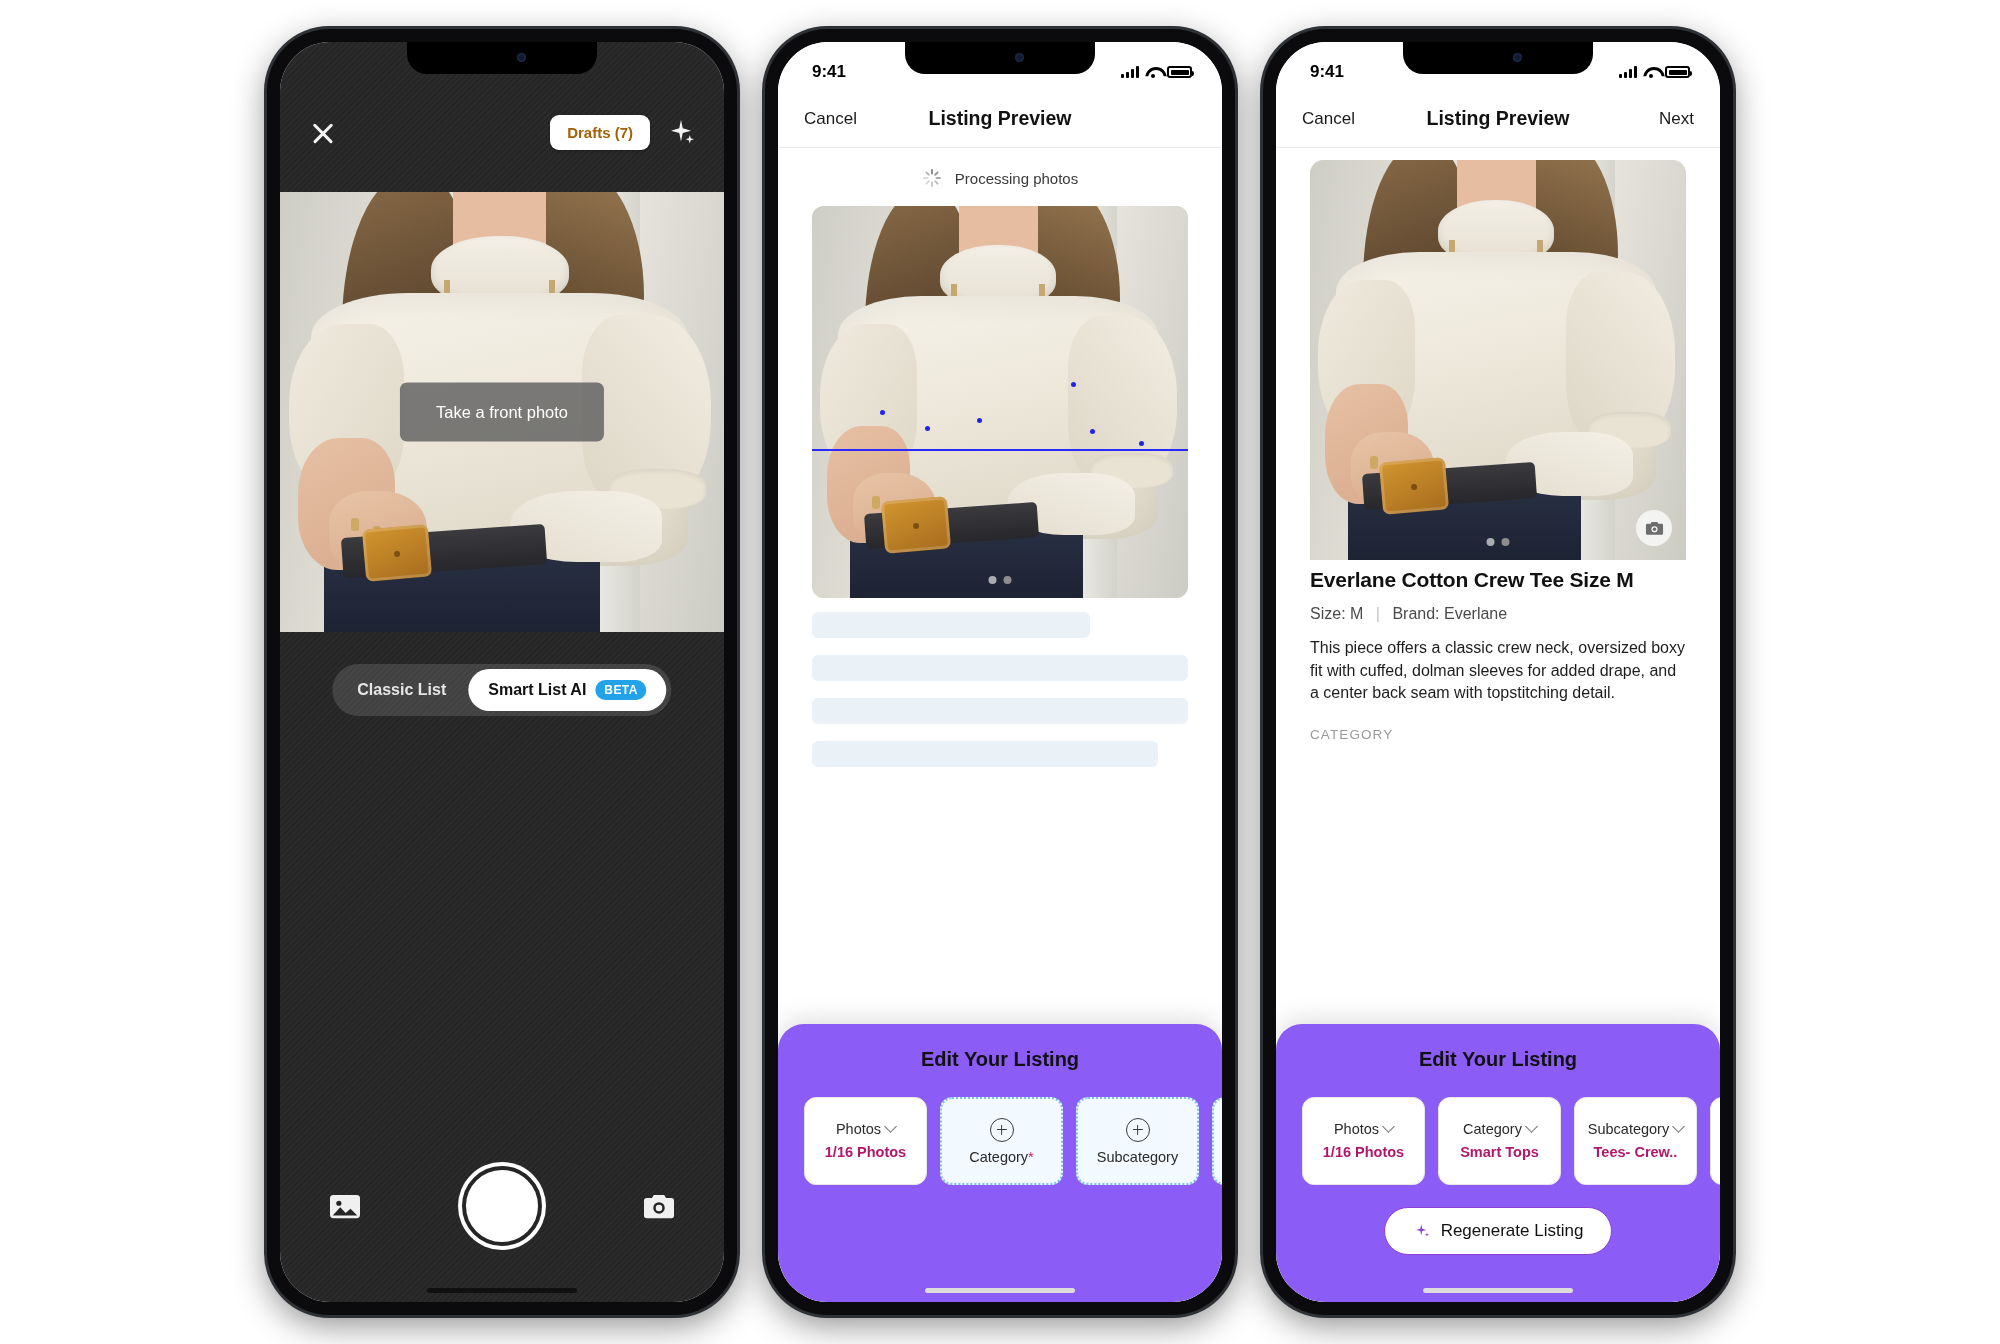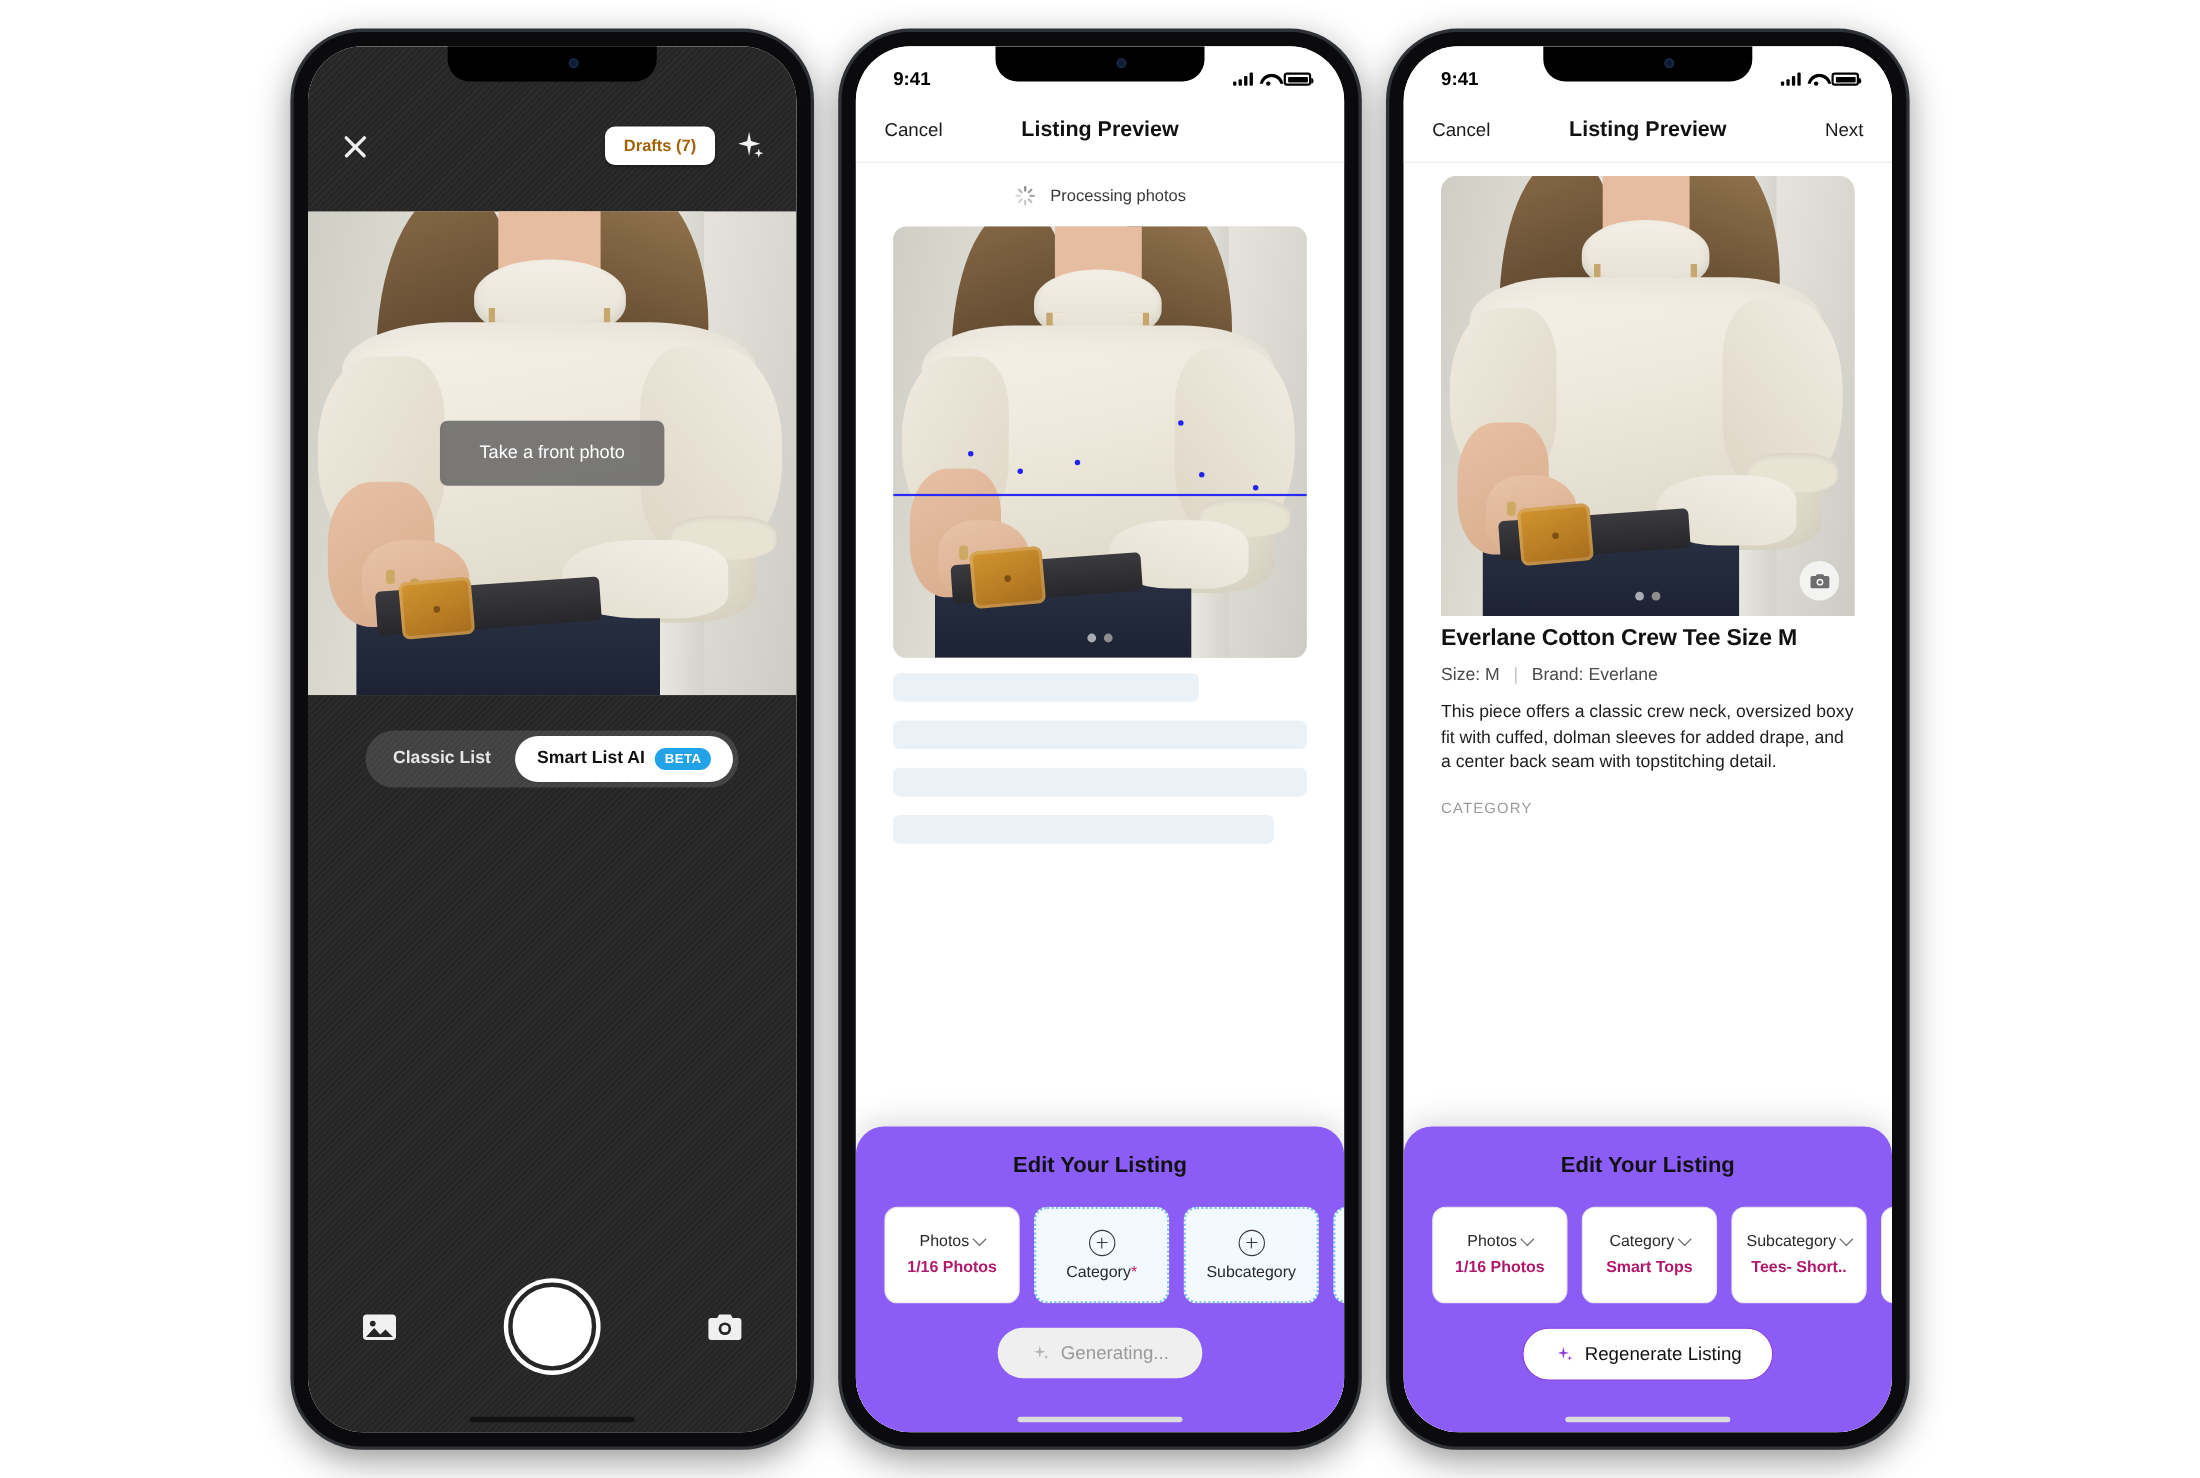--- a/index.html
+++ b/index.html
@@ -498,31 +498,20 @@
               <span class="plus-ic"></span>
               <div class="chip-name">Subcategory</div>
             </div>
 
             <div class="chip pending">
               
               
             </div>
 
           </div>
-          <div class="sheet-cta">
-            <div class="gen-btn">
-              <span class="spark-sm">
-                <svg viewBox="0 0 24 24" fill="#b3b3b3">
-                  <path d="M11 3l1.3 6 5.7 1.6L12.3 12 11 18 9.7 12 4 10.6 9.7 9z"></path>
-                  <path d="M18.6 14l.7 2.2 2.2.7-2.2.7-.7 2.2-.7-2.2-2.2-.7 2.2-.7z"></path>
-                </svg>
-              </span>
-              <span>Generating...</span>
-            </div>
-          </div>
         </div>
 
       </div>
       <div class="home-bar light"></div>
     </div>
   </div>
 
   <div class="phone p3">
     <div class="phone-inner">
       <div class="notch"></div>
@@ -615,21 +604,21 @@
                 <span class="chev"></span>
               </div>
               <div class="chip-val">Smart Tops</div>
             </div>
 
             <div class="chip">
               <div class="chip-top">
                 <span>Subcategory</span>
                 <span class="chev"></span>
               </div>
-              <div class="chip-val">Tees- Short..</div>
+              <div class="chip-val">Tees- Crew..</div>
             </div>
 
             <div class="chip">
               
               
             </div>
 
           </div>
           <div class="sheet-cta">
             <div class="regen-btn">

